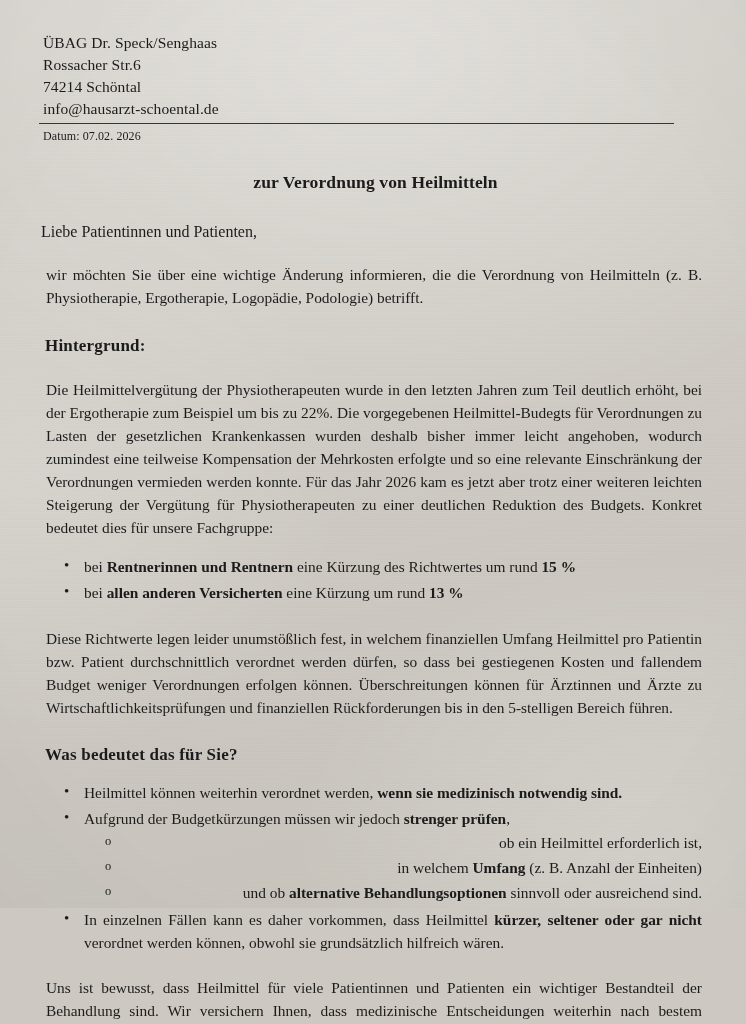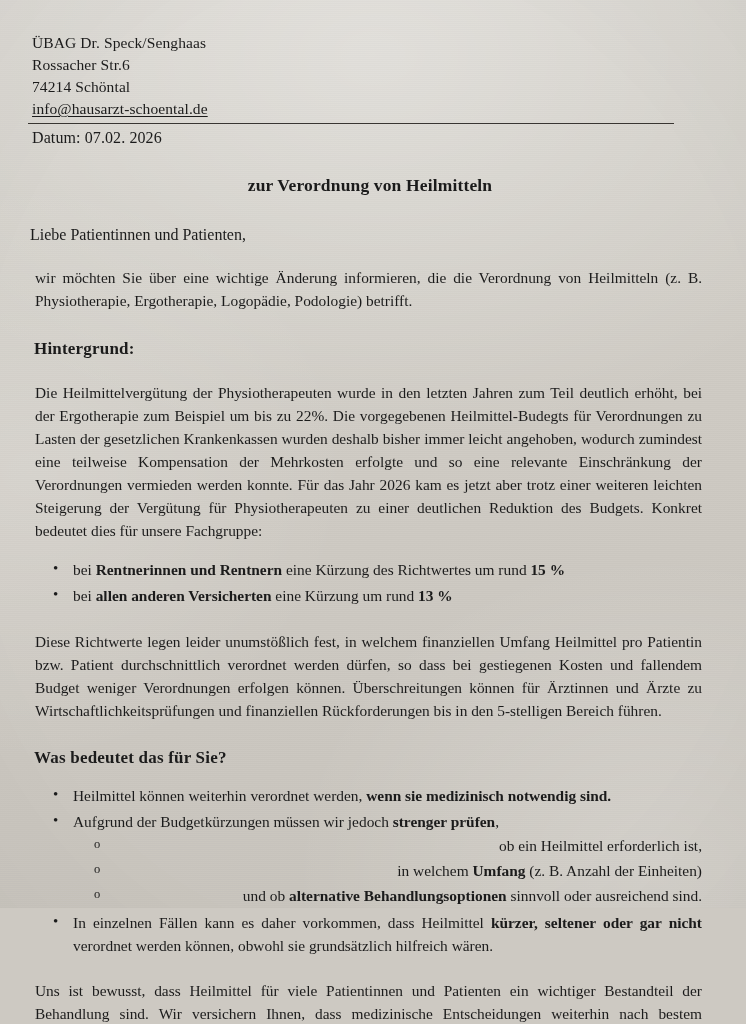--- a/index.html
+++ b/index.html
@@ -20,21 +20,21 @@
   .page {
     position: relative;
     width: 746px;
     height: 908px;
     box-sizing: border-box;
     background:
       radial-gradient(ellipse 120% 70% at 50% 6%, rgba(255,255,255,0.30), rgba(255,255,255,0) 62%),
       radial-gradient(ellipse 70% 50% at 88% 96%, rgba(255,255,255,0.22), rgba(255,255,255,0) 70%),
       radial-gradient(ellipse 60% 45% at 4% 52%, rgba(255,255,255,0.16), rgba(255,255,255,0) 72%),
       linear-gradient(168deg, #d8d5cf 0%, #d2cfc8 26%, #cfcbc4 52%, #cbc7c0 78%, #c7c3bb 100%);
-    padding: 0 0 0 0;
+    padding: 0 0 0 11px;
   }
   
   .grain {
     position: absolute;
     inset: 0;
     pointer-events: none;
     background:
       repeating-linear-gradient(0deg, rgba(0,0,0,0.012) 0px, rgba(0,0,0,0.012) 1px, rgba(255,255,255,0.012) 1px, rgba(255,255,255,0.012) 2px),
       radial-gradient(ellipse 95% 95% at 50% 50%, rgba(0,0,0,0) 55%, rgba(0,0,0,0.055) 100%);
     mix-blend-mode: multiply;
@@ -48,31 +48,30 @@
 
   
   .letterhead {
     font-size: 15.5px;
     line-height: 1.42;
     margin: 0 0 0 2px;
     letter-spacing: 0.1px;
   }
   .letterhead div { white-space: nowrap; }
   .lh-email {
-    text-decoration: underline;
     text-underline-offset: 2px;
   }
   .rule {
     height: 0;
     border-top: 1.6px solid #2a2724;
     margin: 3px 36px 0 -2px;
     opacity: 0.92;
   }
   .datum {
-    font-size: 16px;
+    font-size: 12px;
     margin: 5px 0 0 2px;
     letter-spacing: 0.1px;
   }
 
   
   .title-block {
     text-align: center;
     margin: 26px 0 0 0;
   }
   .title-line {

